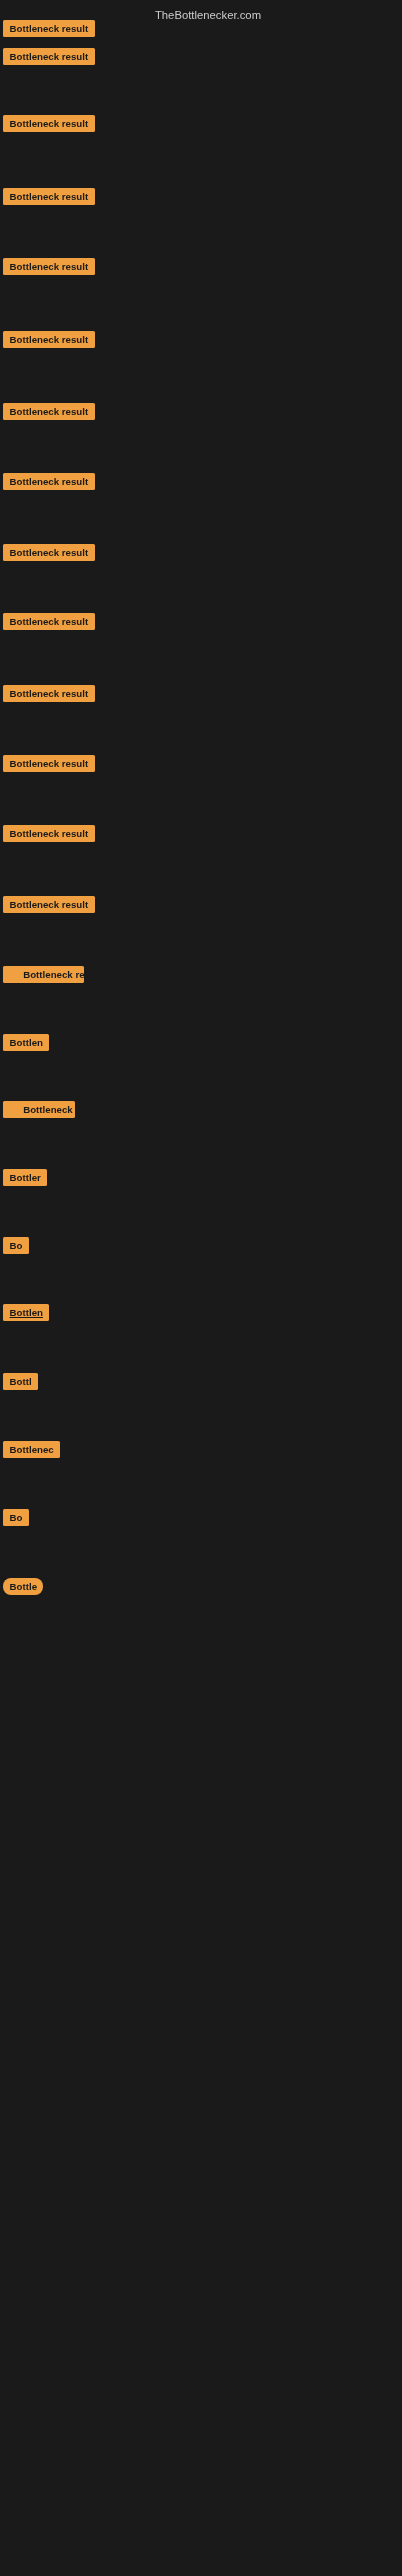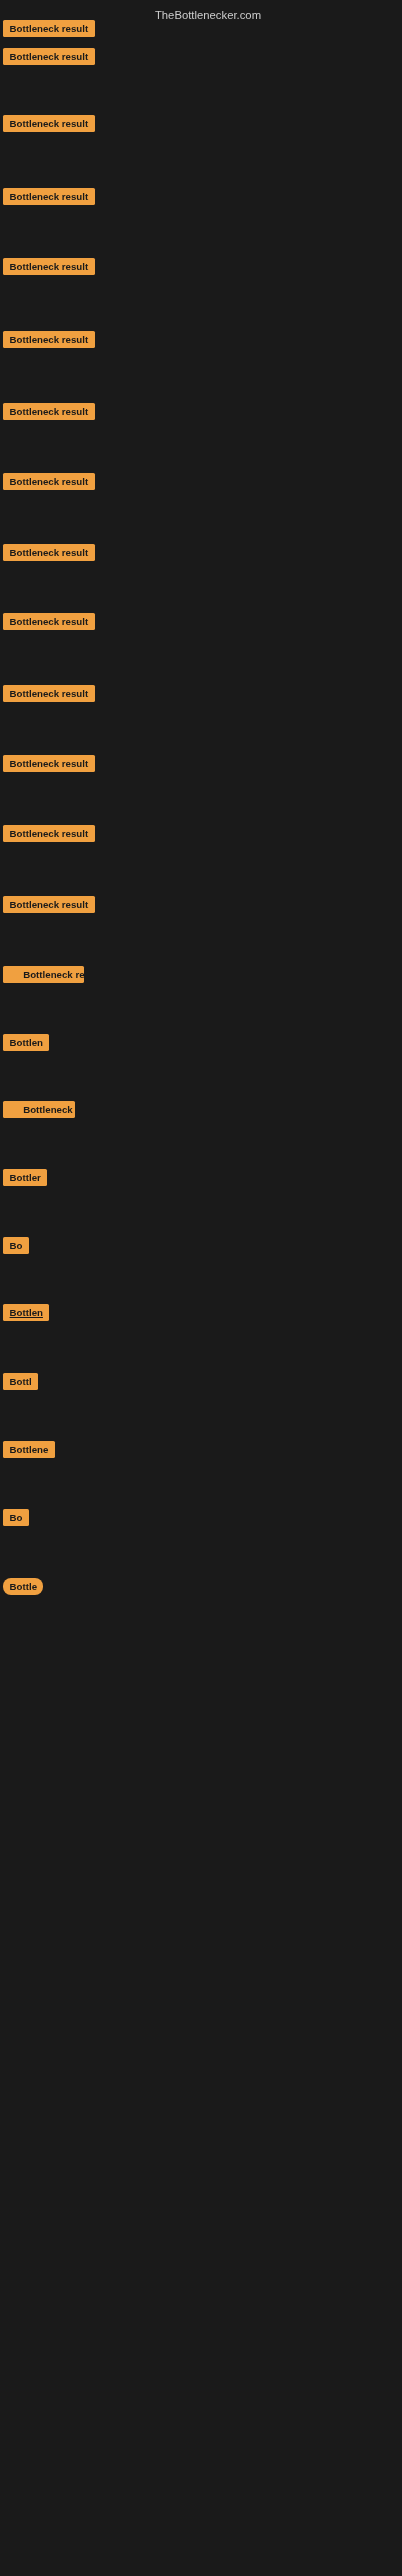--- a/index.html
+++ b/index.html
@@ -58,17 +58,17 @@
     <div style="position: absolute; top: 755px; left: 3.2px;"><span class="bottleneck-badge" style="max-width: 105px;">Bottleneck result</span></div>
     <div style="position: absolute; top: 825px; left: 3.2px;"><span class="bottleneck-badge" style="max-width: 105px;">Bottleneck result</span></div>
     <div style="position: absolute; top: 896px; left: 3.2px;"><span class="bottleneck-badge" style="max-width: 105px;">Bottleneck result</span></div>
     <div style="position: absolute; top: 966px; left: 3.2px;"><span class="bottleneck-badge" style="max-width: 81px; padding-left: 20px;">Bottleneck re</span></div>
     <div style="position: absolute; top: 1034px; left: 3.2px;"><span class="bottleneck-badge" style="max-width: 64px;">Bottlen</span></div>
     <div style="position: absolute; top: 1101px; left: 3.2px;"><span class="bottleneck-badge" style="max-width: 72px; padding-left: 20px;">Bottleneck c</span></div>
     <div style="position: absolute; top: 1169px; left: 3.2px;"><span class="bottleneck-badge" style="max-width: 56px;">Bottler</span></div>
     <div style="position: absolute; top: 1237px; left: 3.2px;"><span class="bottleneck-badge" style="max-width: 32px;">Bo</span></div>
     <div style="position: absolute; top: 1304px; left: 3.2px;"><span class="bottleneck-badge" style="max-width: 56px; text-decoration: underline;">Bottlen</span></div>
     <div style="position: absolute; top: 1373px; left: 3.2px;"><span class="bottleneck-badge" style="max-width: 48px; text-align: center;">Bottl</span></div>
-    <div style="position: absolute; top: 1441px; left: 3.2px;"><span class="bottleneck-badge" style="max-width: 68px;">Bottlene</span></div>
+    <div style="position: absolute; top: 1441px; left: 3.2px;"><span class="bottleneck-badge" style="max-width: 68px;">Bottlenec</span></div>
     <div style="position: absolute; top: 1509px; left: 3.2px;"><span class="bottleneck-badge" style="max-width: 31px;">Bo</span></div>
     <div style="position: absolute; top: 1578px; left: 3.2px;"><span class="bottleneck-badge" style="max-width: 52px; border-radius: 8px;">Bottle</span></div>
   </div>
 
 
 </body></html>

